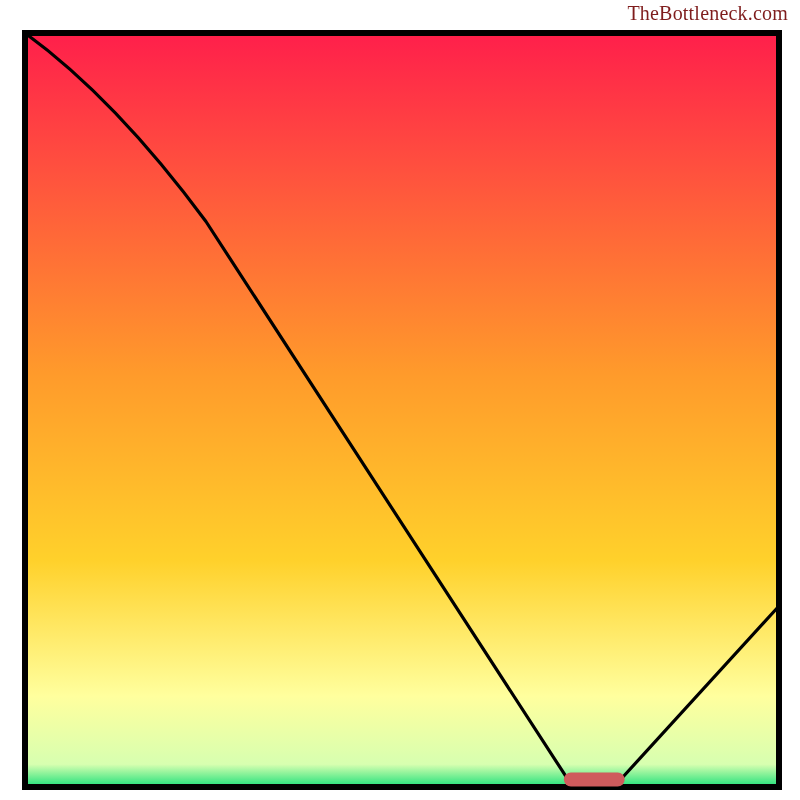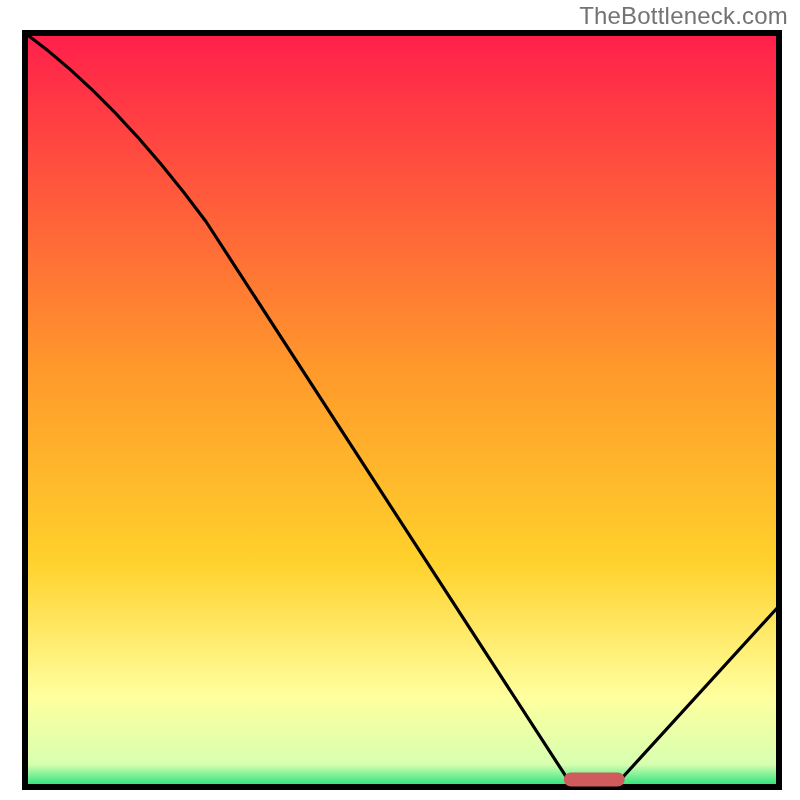--- a/index.html
+++ b/index.html
@@ -12,23 +12,23 @@
   }
   .root {
     position: relative;
     width: 800px;
     height: 800px;
   }
   .attribution {
     position: absolute;
     top: 2px;
     right: 12px;
-    font-family: Liberation Sans, sans-serif;
-    font-size: 24px;
-    color: #737373;
+    font-family: Liberation Serif, serif;
+    font-size: 20px;
+    color: #7f1d1d;
     letter-spacing: 0.2px;
   }
   .plot {
     position: absolute;
     left: 22px;
     top: 30px;
     width: 760px;
     height: 760px;
   }
   .plot svg {

